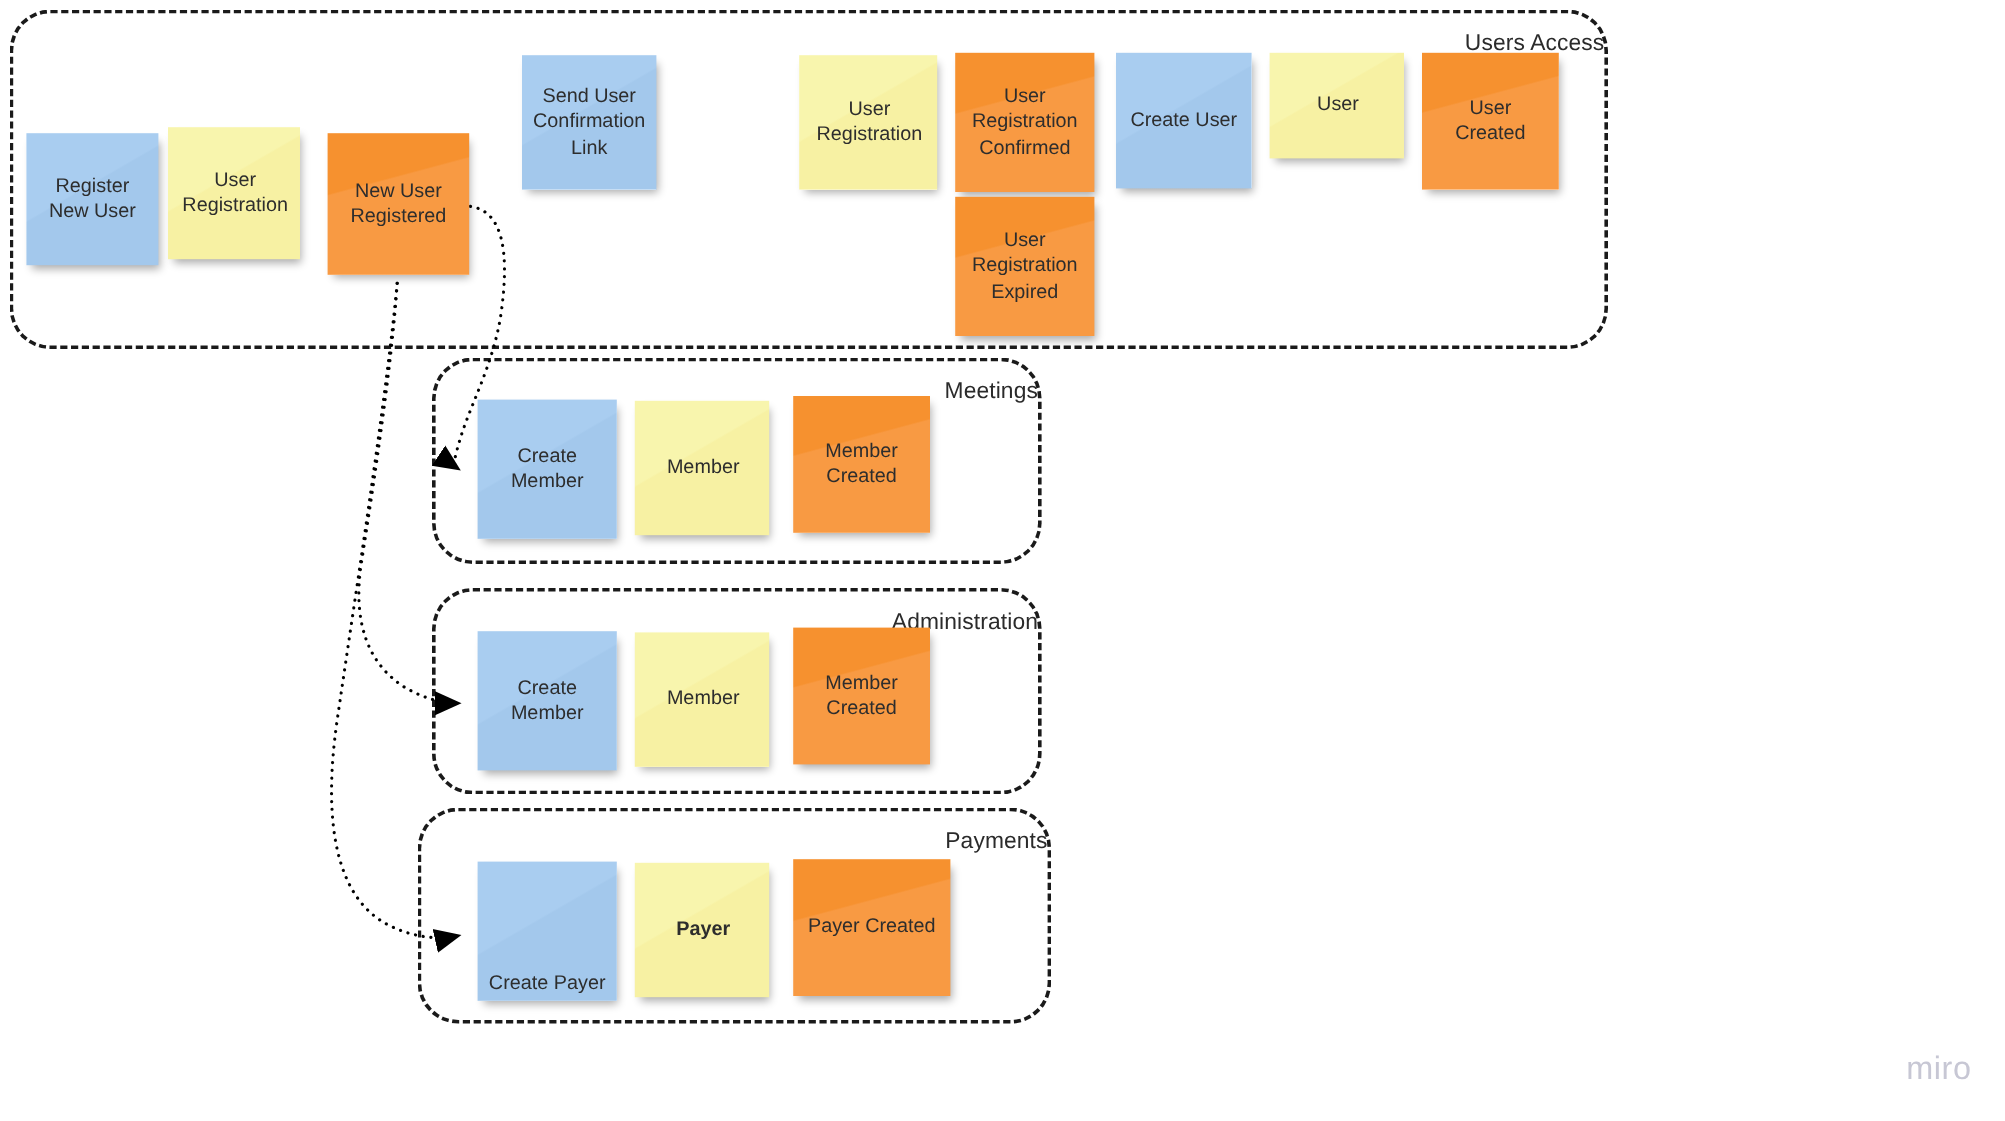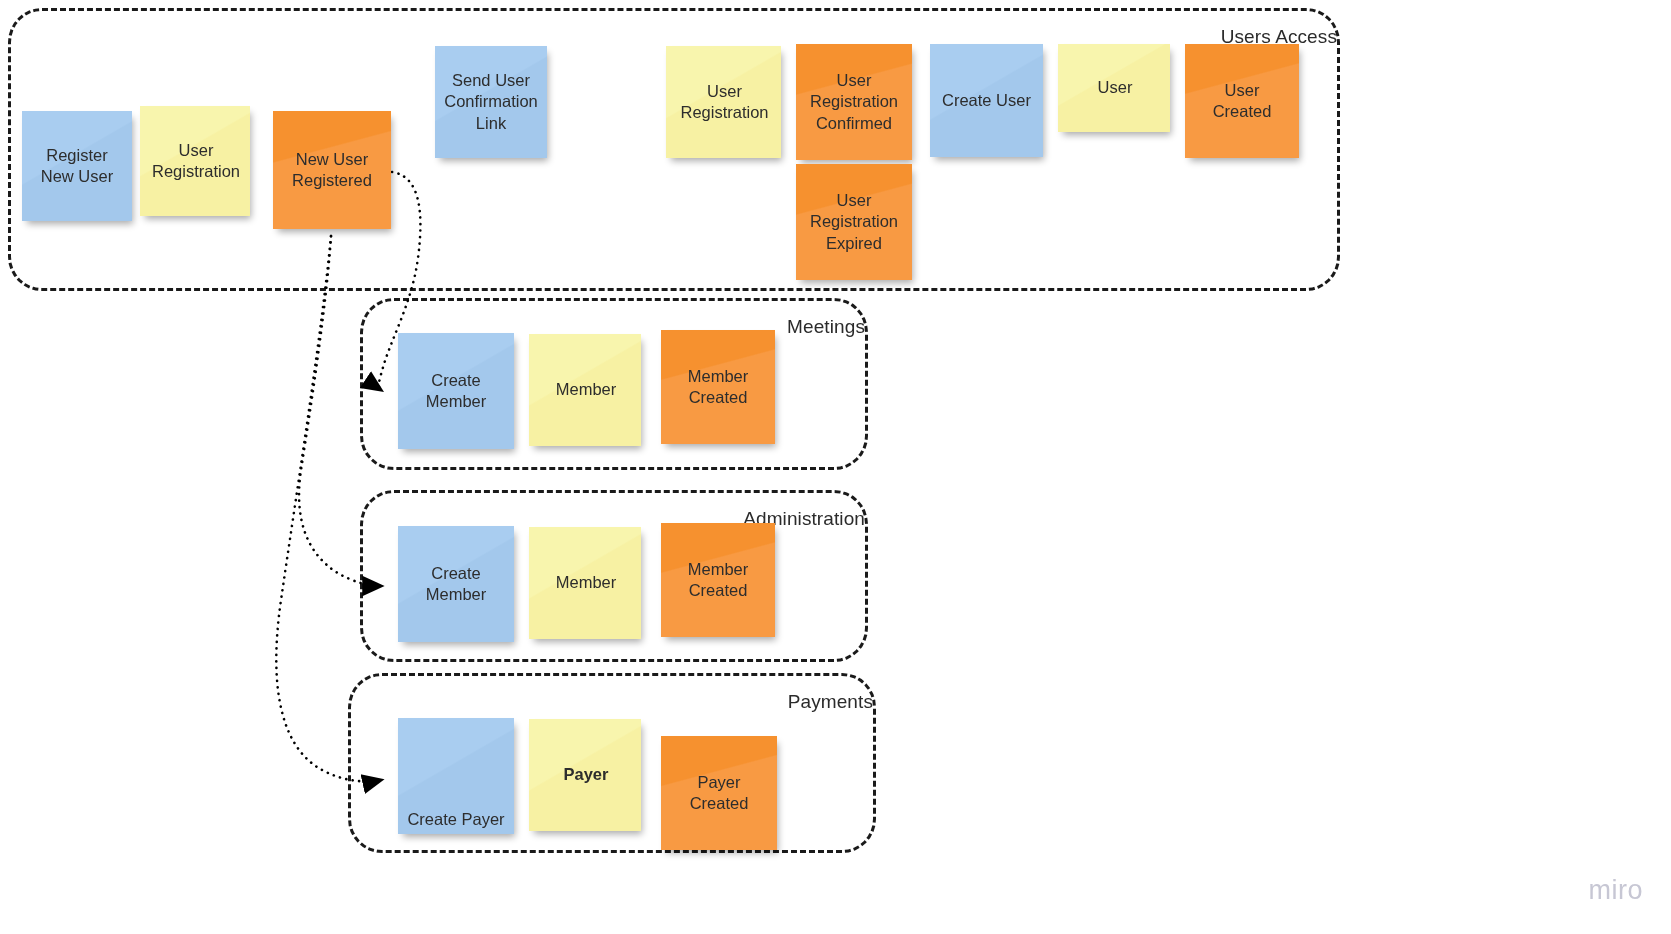--- a/index.html
+++ b/index.html
@@ -188,19 +188,19 @@
   </div>
 
   <div class="note blue" style="left:398px; top:718px; width:116px; height:116px;align-items:flex-end;">
     <span class="note-text">Create Payer</span>
   </div>
 
   <div class="note yellow" style="left:529px; top:719px; width:112px; height:112px;font-weight:bold;">
     <span class="note-text">Payer</span>
   </div>
 
-  <div class="note orange" style="left:661px; top:716px; width:116px; height:114px;margin-top:20px;">
+  <div class="note orange" style="left:661px; top:716px; width:131px; height:114px;">
     <span class="note-text">Payer Created</span>
   </div>
 
   <div id="watermark">miro</div>
 
 </div>
 
 </body></html>

